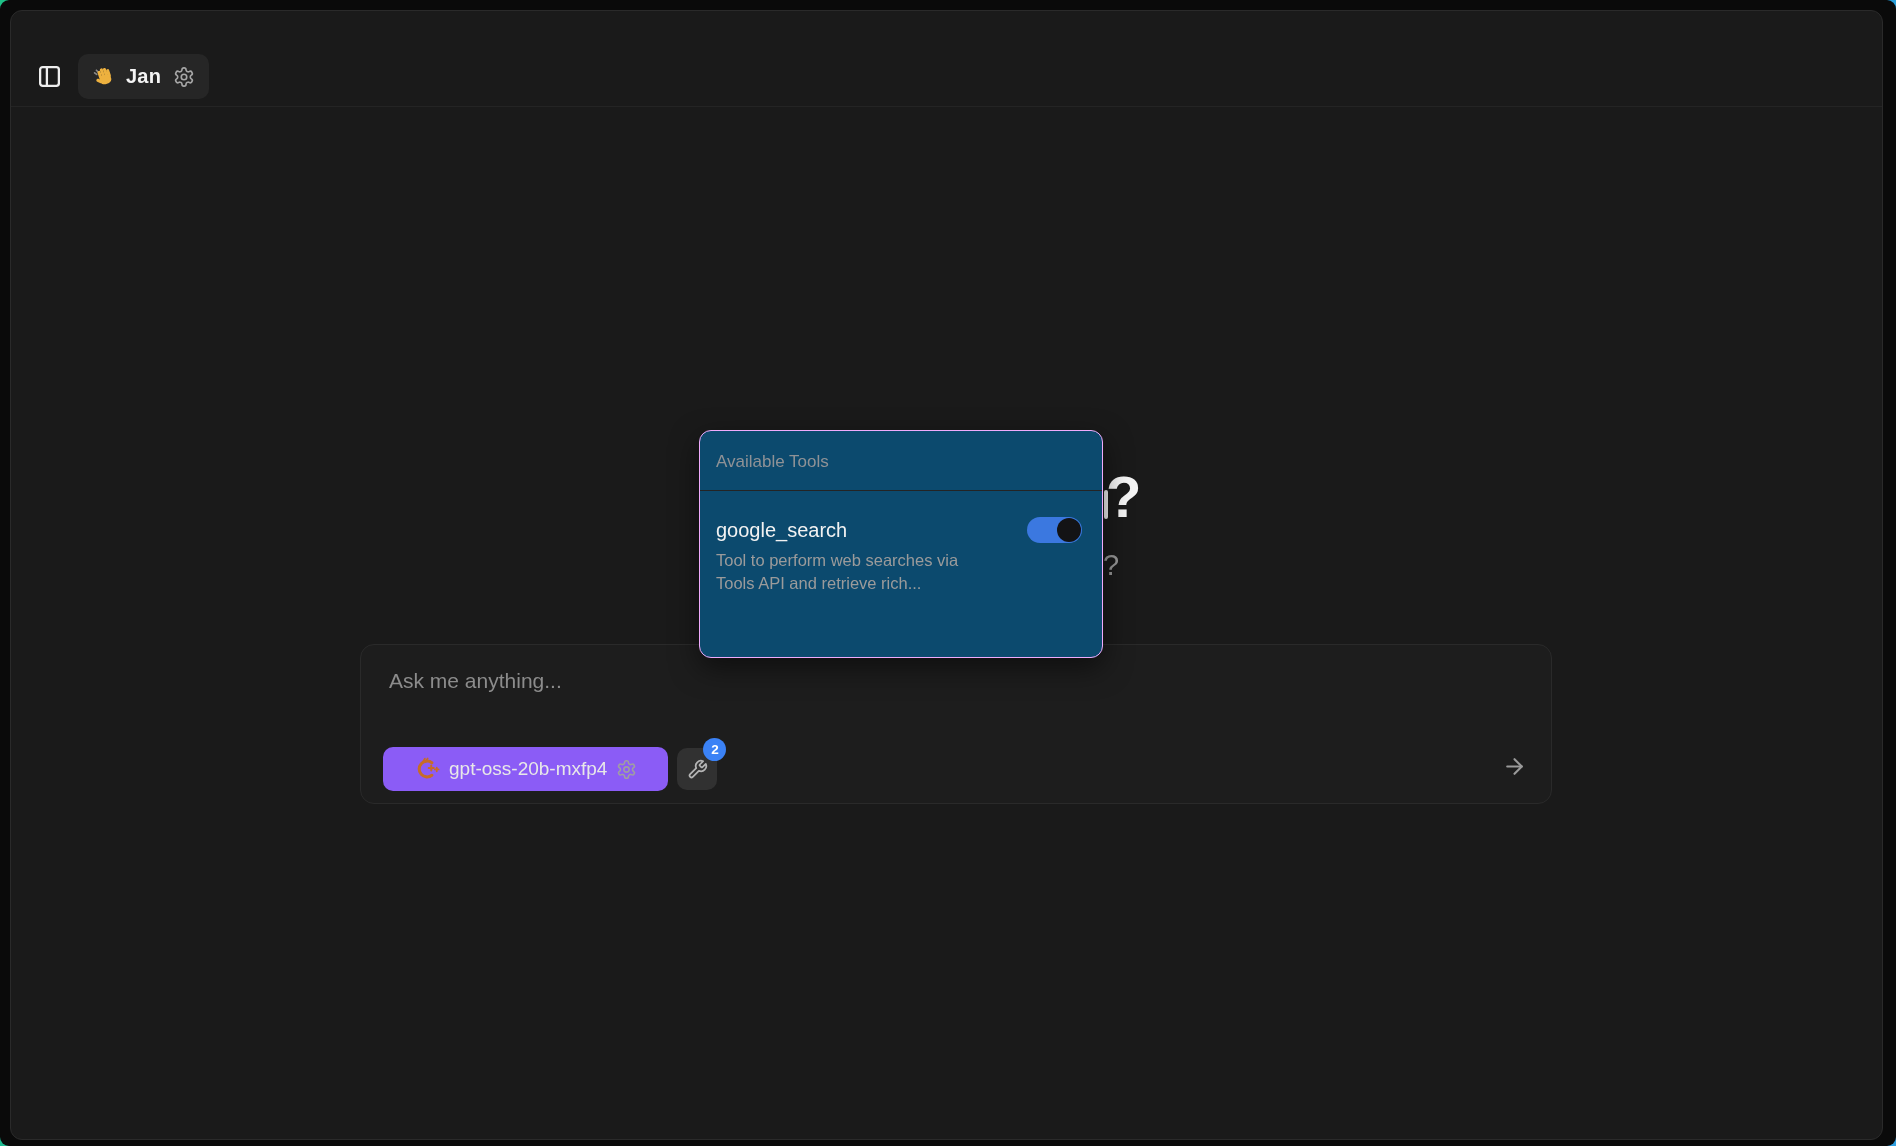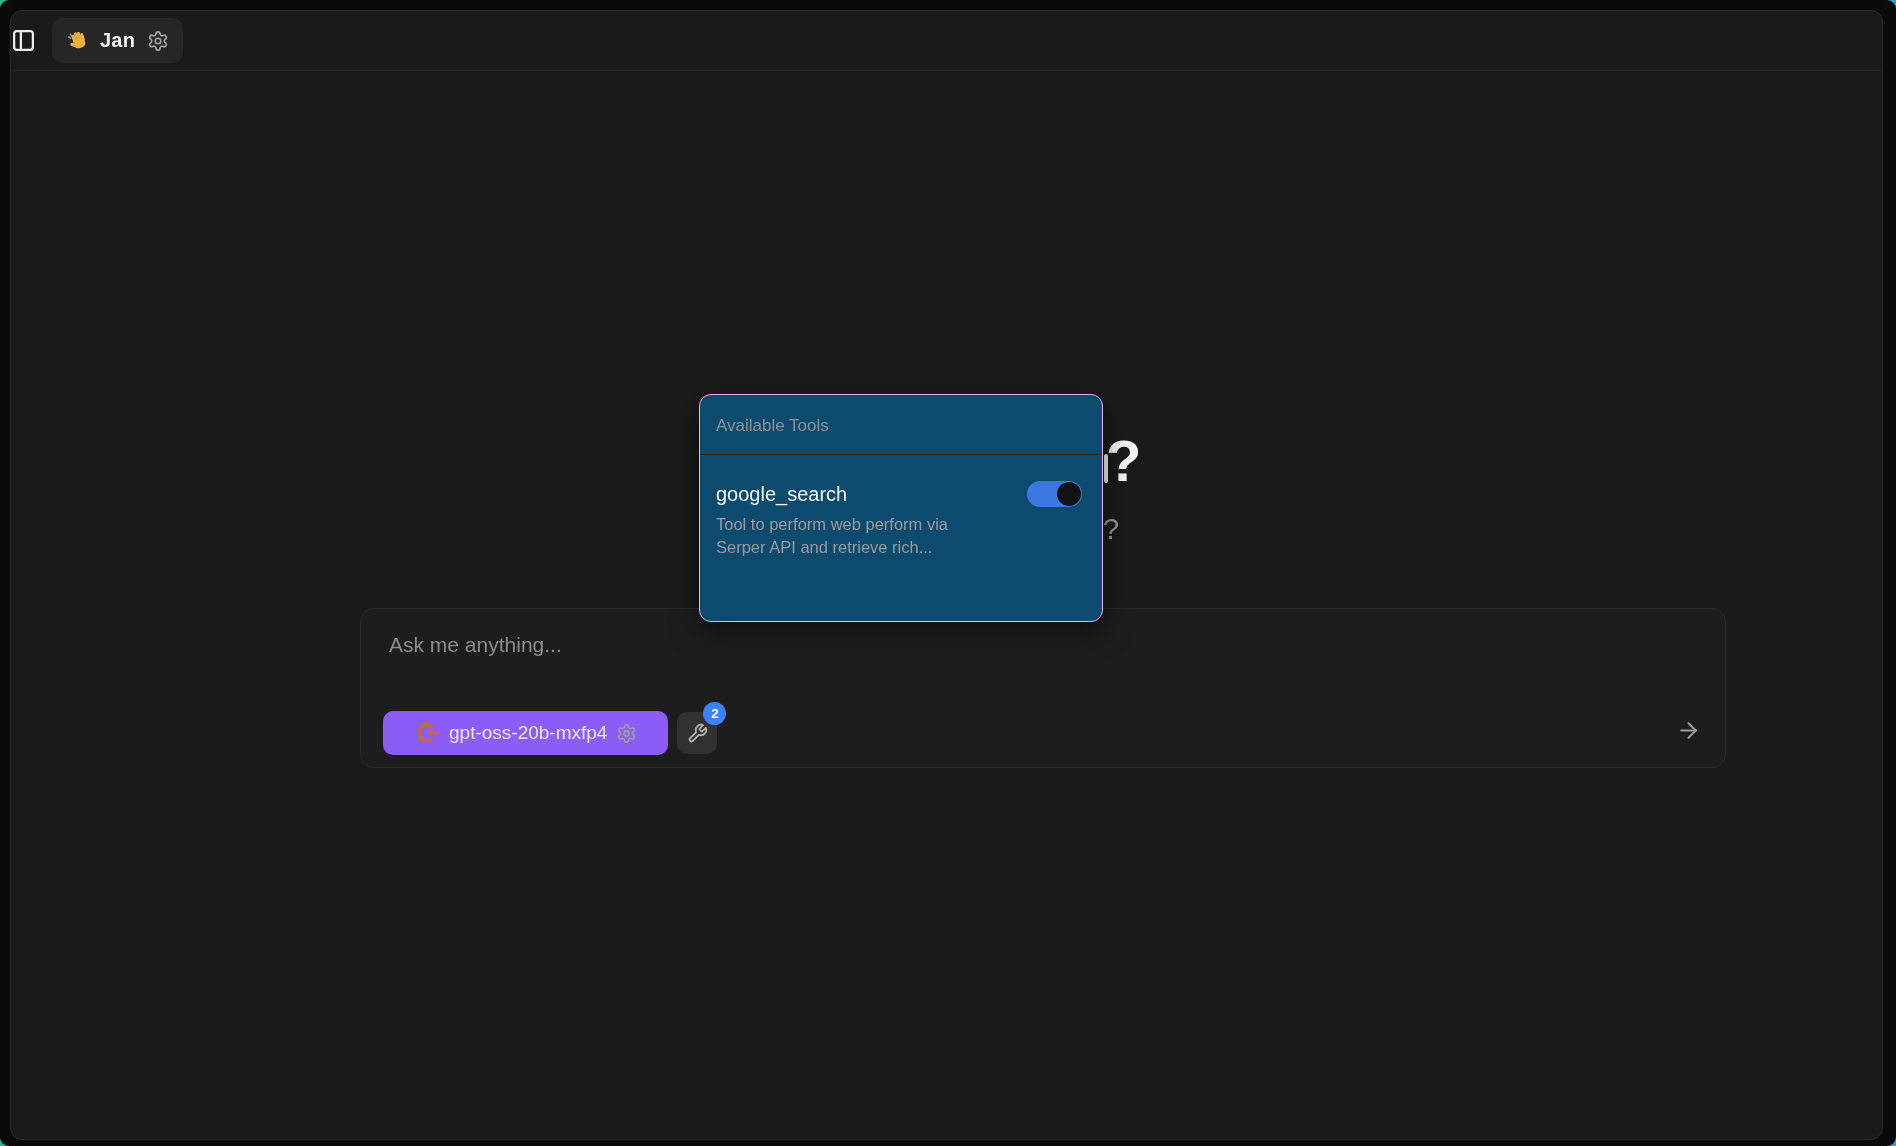--- a/index.html
+++ b/index.html
@@ -25,21 +25,23 @@
     background: #1a1a1a;
     border: 1px solid #2a2a2a;
     border-radius: 12px;
     overflow: hidden;
   }
   
   .topbar {
     position: relative;
     height: 60px;
     display: flex; align-items: center;
+    padding-left: 26px;
     border-bottom: 1px solid #242424;
+    margin-top: 36px;
   }
   .icon-btn {
     display: flex; align-items: center; justify-content: center;
     background: transparent; border: none; cursor: pointer;
   }
   .app-pill {
     margin-left: 16px;
     height: 45px;
     display: flex; align-items: center;
     gap: 9px;
@@ -77,21 +79,21 @@
   .heading-frag.small {
     left: 1092px; top: 442px;
     font-size: 29px; font-weight: 400;
     color: #969696;
   }
 
   
   .composer {
     position: absolute;
     left: 349px; top: 537px;
-    width: 1366px; height: 160px;
+    width: 1192px; height: 160px;
     background: #1d1d1d;
     border: 1px solid #2a2a2a;
     border-radius: 14px;
   }
   .composer-text {
     position: absolute;
     left: 28px; top: 24px; right: 28px;
     font-size: 21px;
     color: #8c8c8c;
     cursor: text;
@@ -294,21 +296,21 @@
       </div>
 
       <div class="tools-popover">
         <div class="popover-header">Available Tools</div>
         <div class="popover-body">
 
           <div class="tool-row first">
             <span class="tool-name">google_search</span>
             <span class="toggle"></span>
           </div>
-          <div class="tool-desc">Tool to perform web perform via Serper API and retrieve rich...</div>
+          <div class="tool-desc">Tool to perform web searches via Tools API and retrieve rich...</div>
 
 
         </div>
       </div>
 
     </div>
   </div>
 </div>
 
 </body></html>

